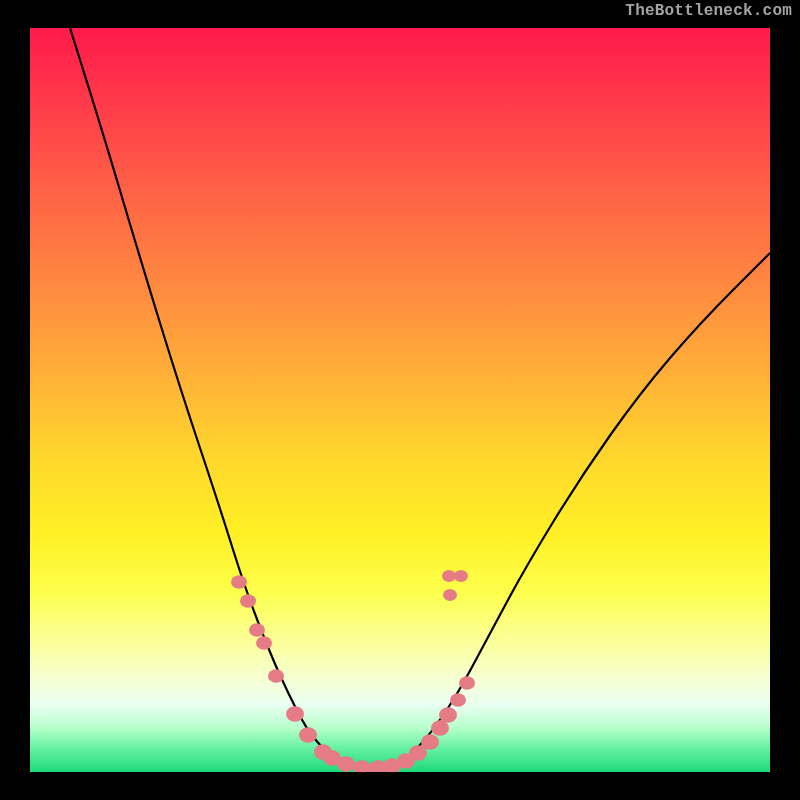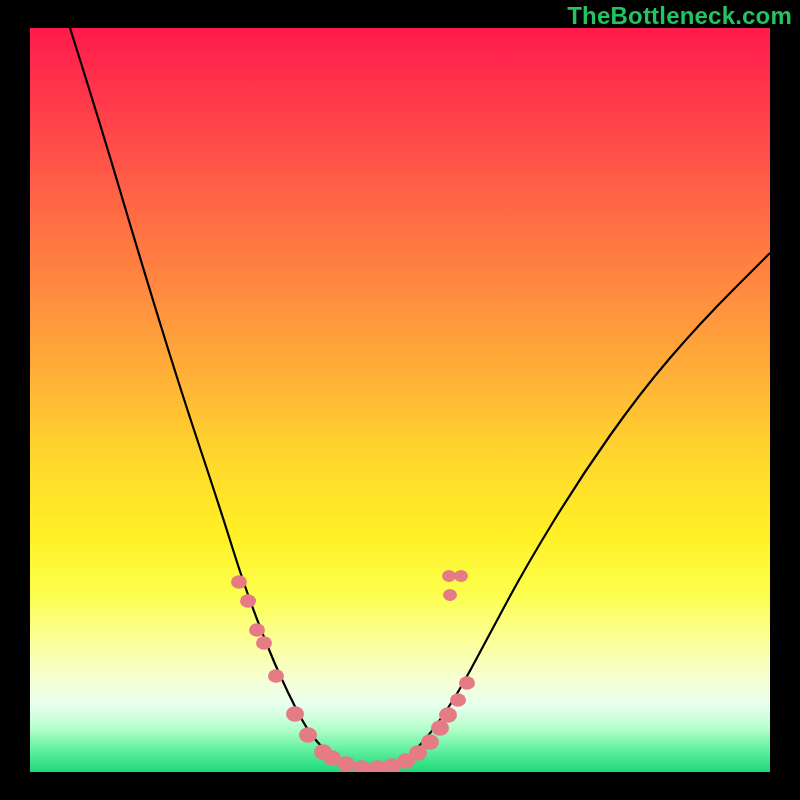--- a/index.html
+++ b/index.html
@@ -35,24 +35,24 @@
       #e8fff0 91%,
       #b8ffcc 94%,
       #62f0a0 97%,
       #1ed879 100%
     );
   }
   .watermark {
     position: absolute;
     top: 2px;
     right: 8px;
-    font-family: Liberation Sans, sans-serif;
-    font-size: 24px;
+    font-family: Liberation Mono, monospace;
+    font-size: 16px;
     font-weight: 600;
-    color: #22c55e;
+    color: #a3a3a3;
     letter-spacing: 0.2px;
     user-select: none;
   }
   svg.curve-layer {
     position: absolute;
     inset: 0;
     width: 740px;
     height: 744px;
   }
   .curve {

